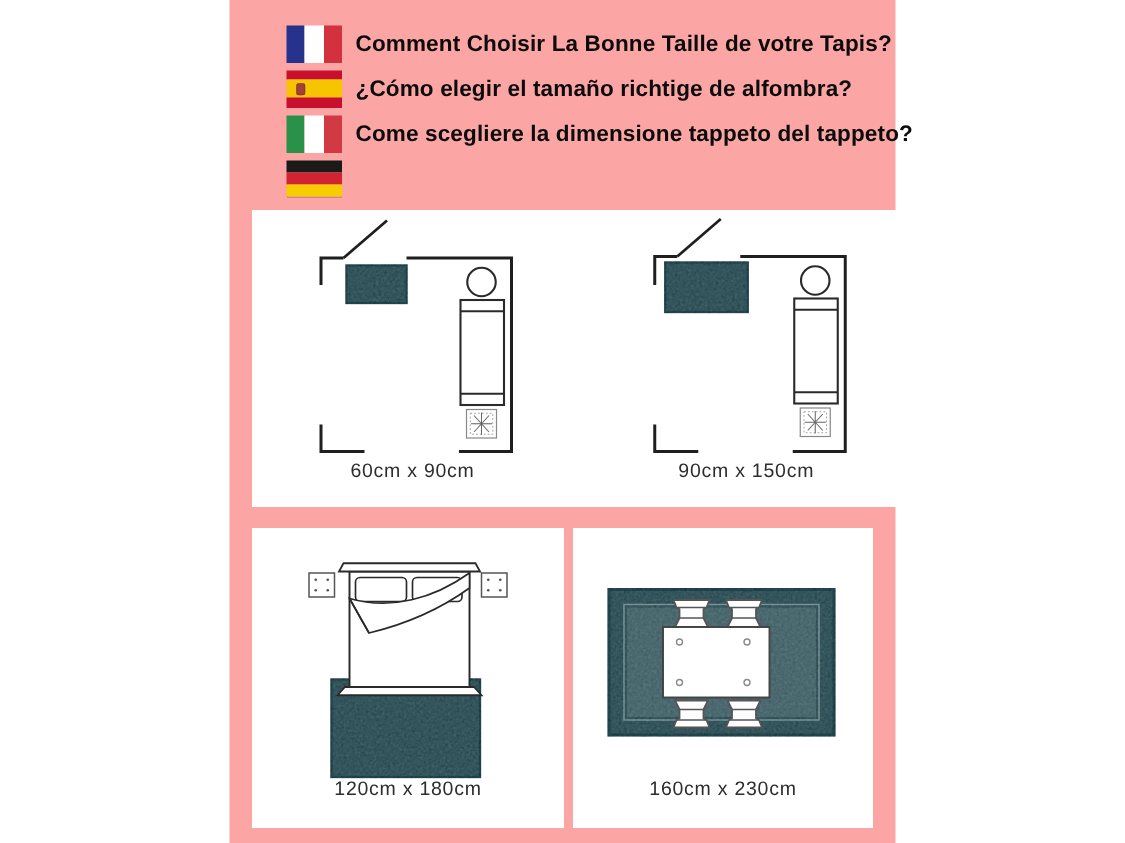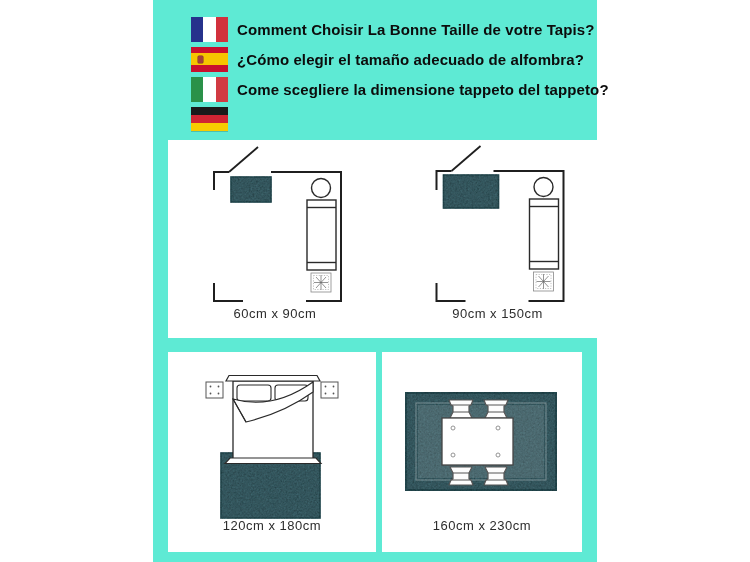--- a/index.html
+++ b/index.html
@@ -1,18 +1,18 @@
 <!DOCTYPE html>
 <html><head>
 <meta charset="utf-8">
 <style>
   * { margin:0; padding:0; box-sizing:border-box; }
   body { font-family:"Liberation Sans", sans-serif; background:#ffffff; }
   .page { position:relative; width:750px; height:562px; background:#ffffff; overflow:hidden; }
-  .frame { position:absolute; left:153px; top:0; width:444px; height:562px; background:#5eead4; }
+  .frame { position:absolute; left:153px; top:0; width:444px; height:562px; background:#fca5a5; }
   .header { position:absolute; left:38px; top:16px; display:flex; flex-direction:column; gap:4px; }
   .header-row { display:flex; align-items:center; height:26px; gap:9px; }
   .flag { width:37px; height:25px; flex:0 0 37px; position:relative; box-shadow:inset 0 0 0 1px rgba(0,0,0,0.18); }
   .flag .band { position:absolute; }
   
   .flag.v .b1 { left:0; top:0; width:33.33%; height:100%; }
   .flag.v .b2 { left:33.33%; top:0; width:33.34%; height:100%; }
   .flag.v .b3 { left:66.67%; top:0; width:33.33%; height:100%; }
   
   .flag.h .b1 { left:0; top:0; width:100%; height:33.33%; }
@@ -65,21 +65,21 @@
         </span>
         <span class="header-text">Comment Choisir La Bonne Taille de votre Tapis?</span>
       </div>
       <div class="header-row">
         <span class="flag spain">
           <span class="band b1" style="left:0;width:100%;background:#c8102e"></span>
           <span class="band b2" style="left:0;width:100%;background:#f6c500"></span>
           <span class="band b3" style="left:0;width:100%;background:#c8102e"></span>
           <span class="emblem"></span>
         </span>
-        <span class="header-text">¿Cómo elegir el tamaño adecuado de alfombra?</span>
+        <span class="header-text">¿Cómo elegir el tamaño richtige de alfombra?</span>
       </div>
       <div class="header-row">
         <span class="flag v">
           <span class="band b1" style="background:#2a9149"></span>
           <span class="band b2" style="background:#ffffff"></span>
           <span class="band b3" style="background:#d13a42"></span>
         </span>
         <span class="header-text">Come scegliere la dimensione tappeto del tappeto?</span>
       </div>
       <div class="header-row">

